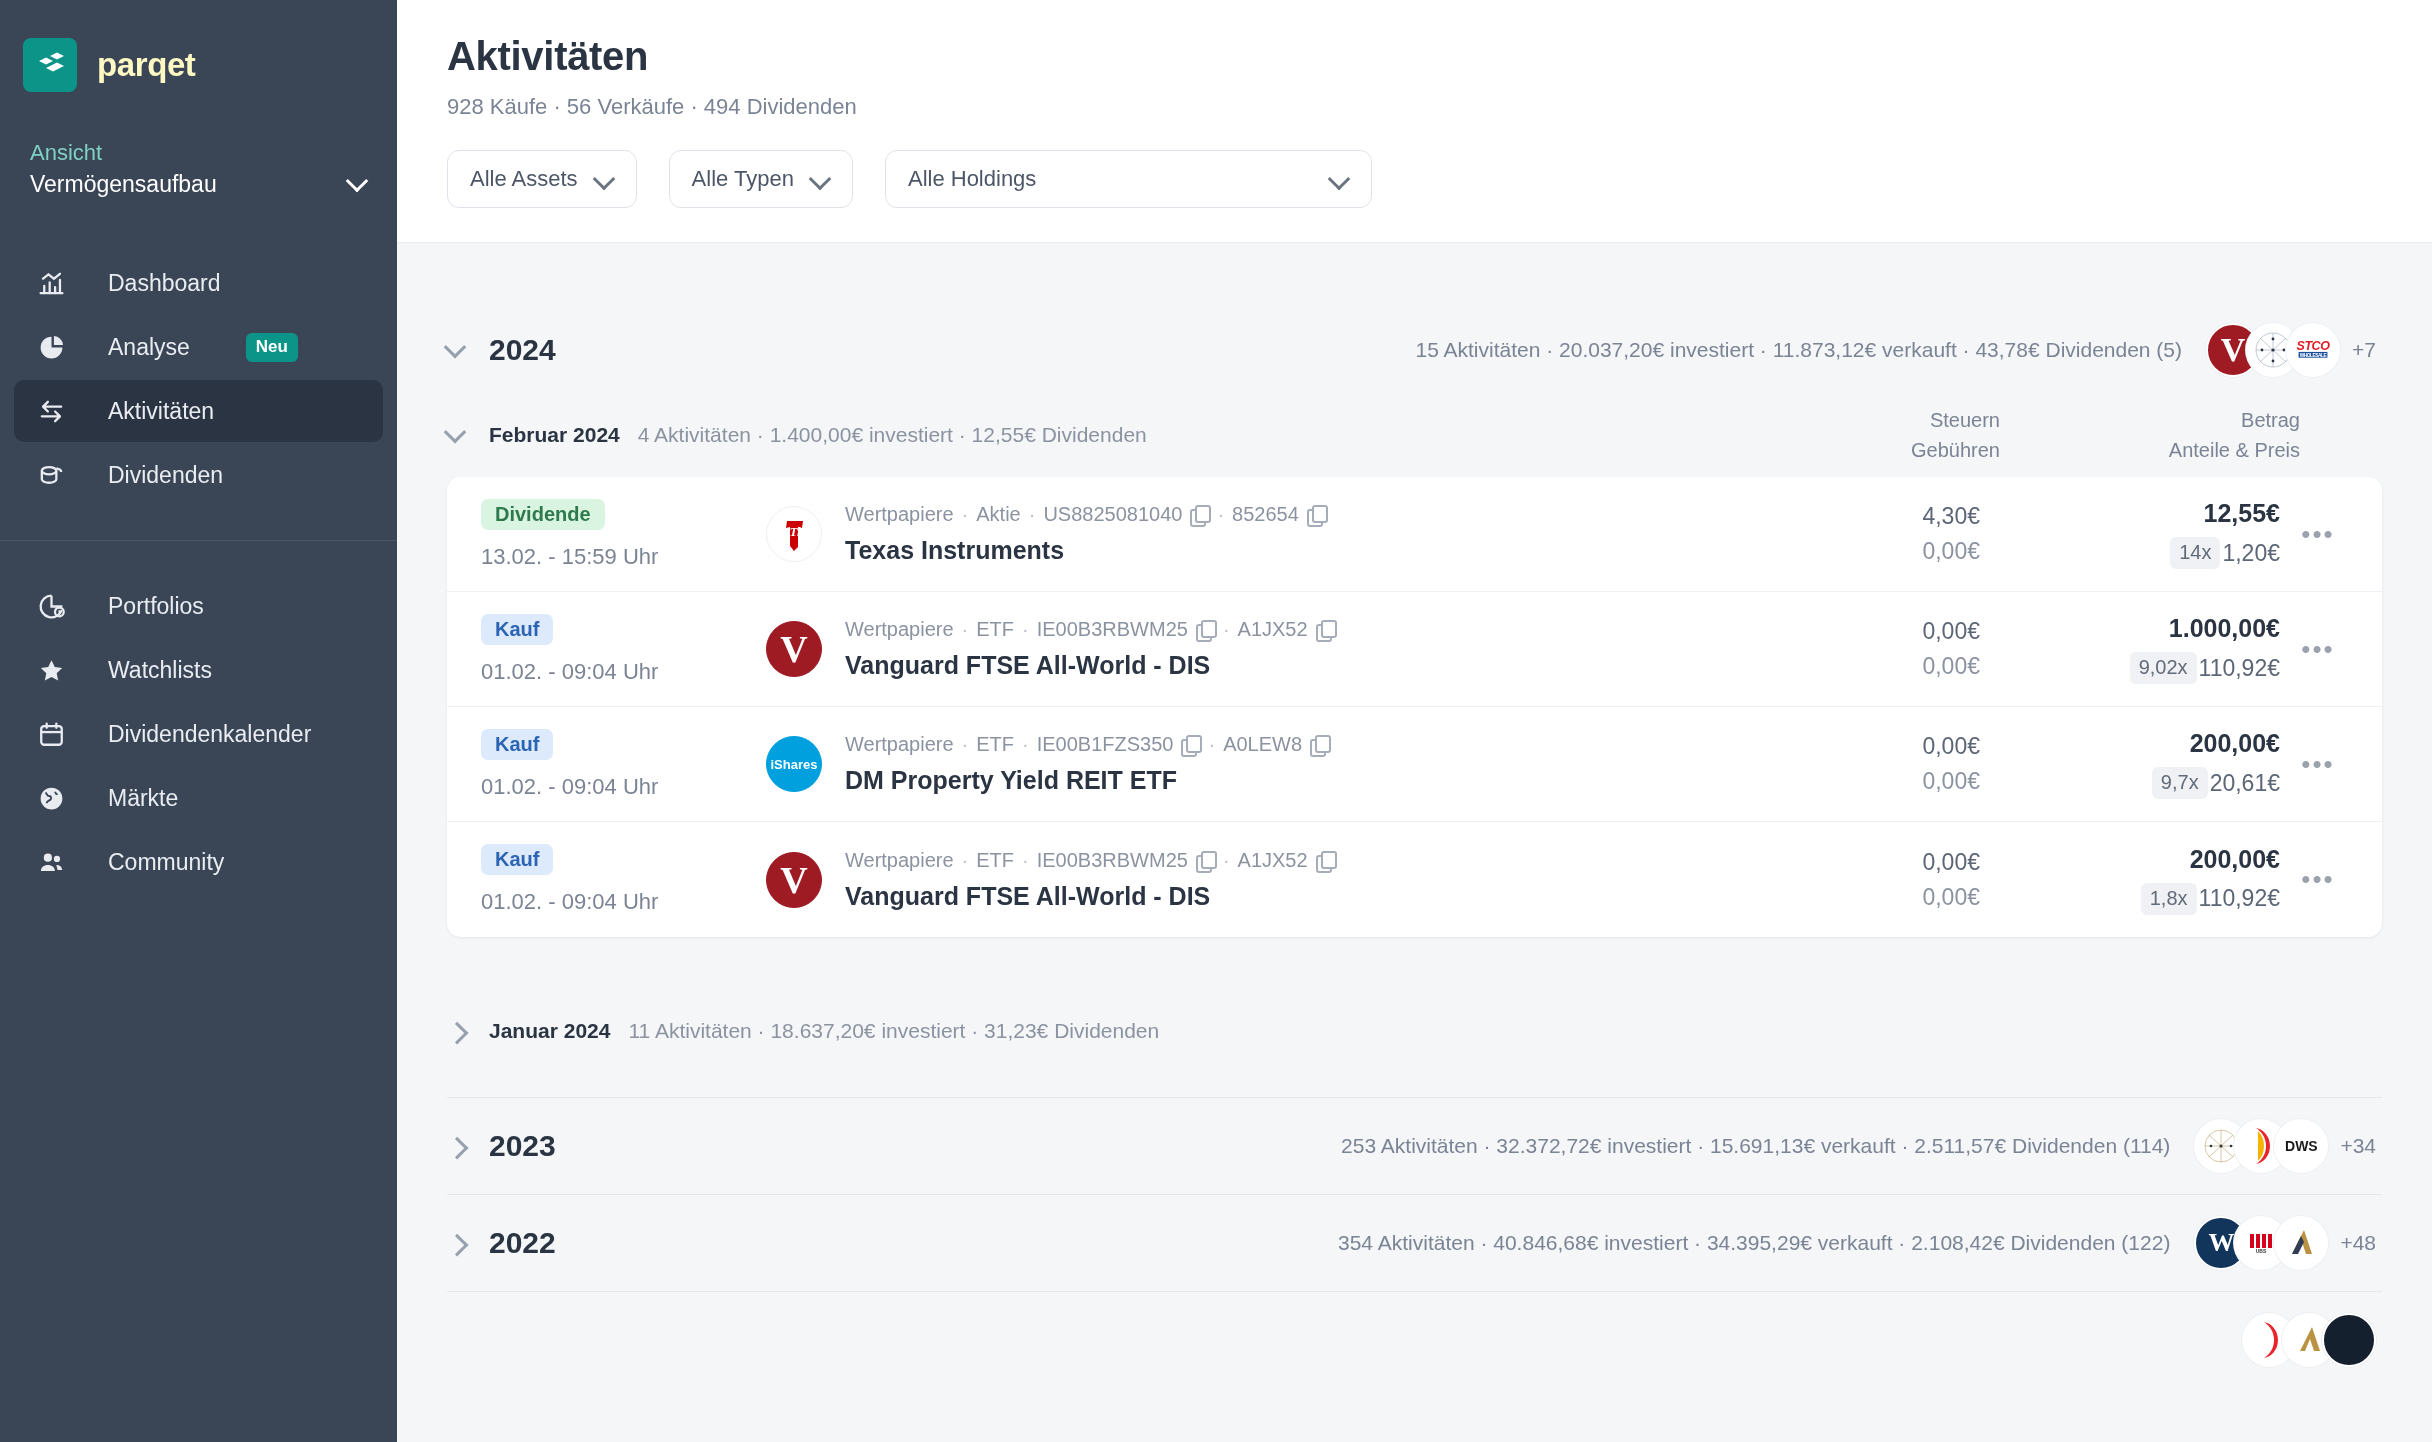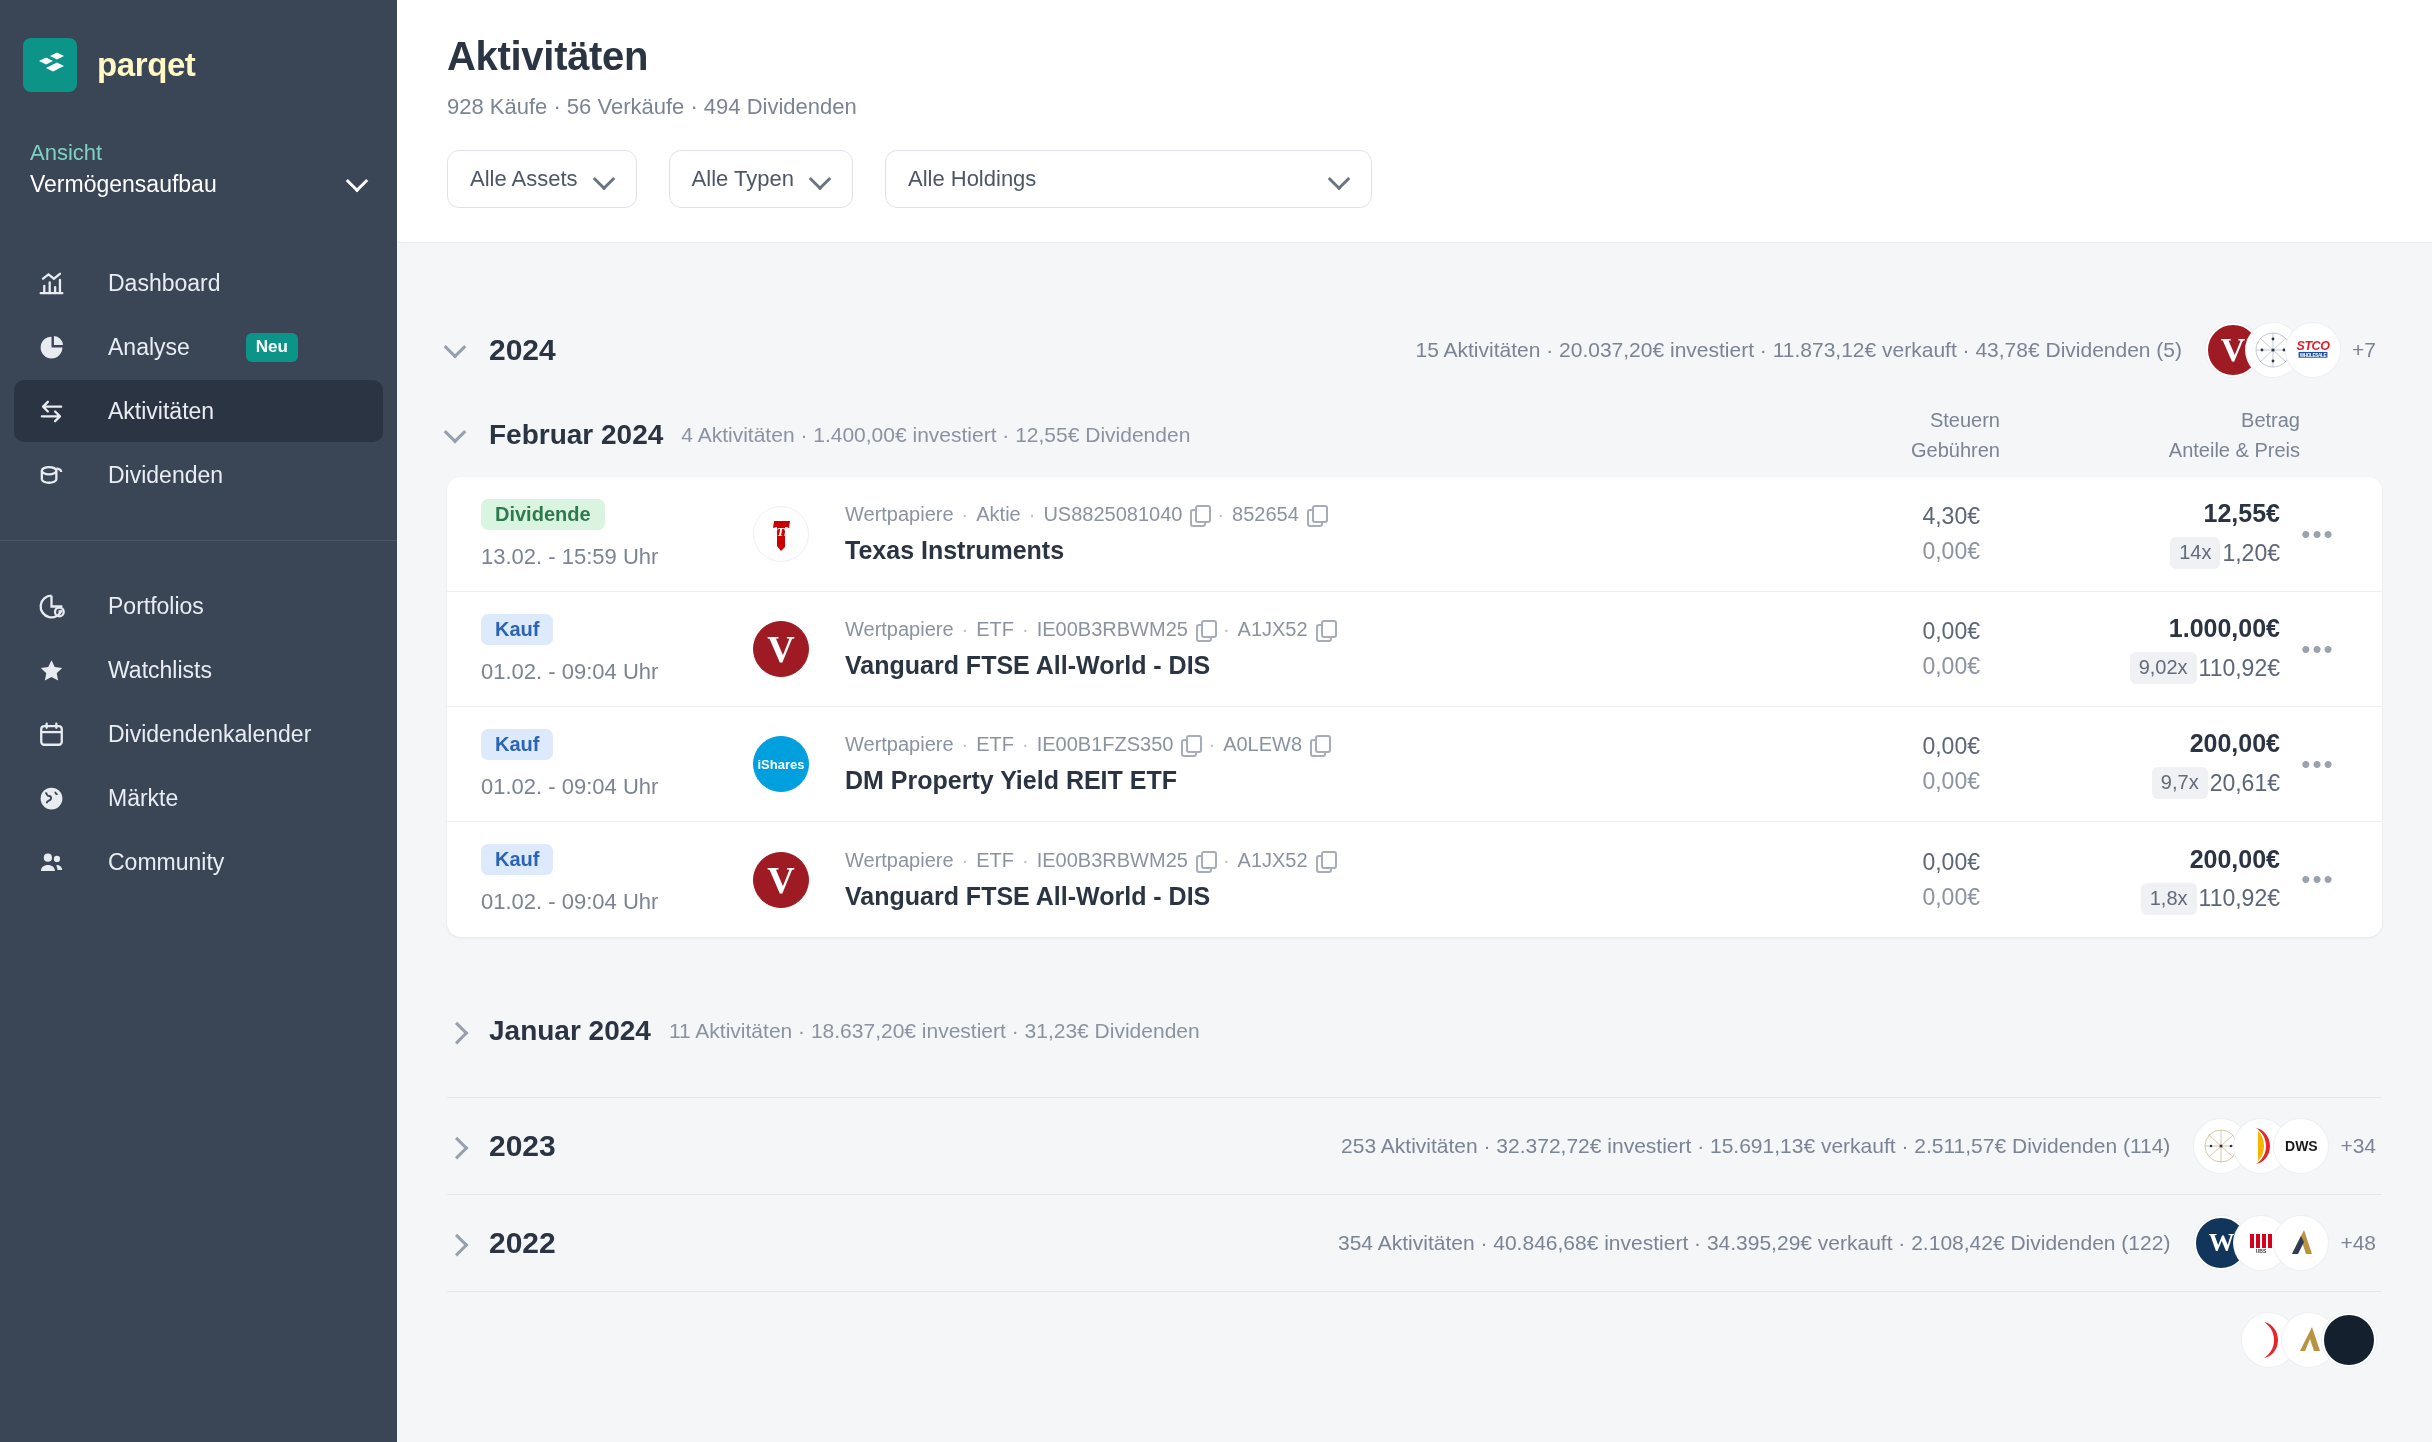--- a/index.html
+++ b/index.html
@@ -111,21 +111,21 @@
   .av-red { background:#fff; }
   .av-w { background: #12355b; color: #fff; font-size: 26px; font-weight: 700; font-family: "Liberation Serif", serif; }
   .av-ubs { background:#fff; color:#d6001c; font-size: 11px; font-weight:700; }
   .av-gold { background: #fff; }
 
   
   .month-row {
     display: flex; align-items: center; padding: 0 56px 0 50px; height: 72px;
     cursor: pointer;
   }
-  .month-label { font-size: 28px; font-weight: 700; color: #2b3442; margin-left: 8px; }
+  .month-label { font-size: 21px; font-weight: 700; color: #2b3442; margin-left: 8px; }
   .month-stats { margin-left: 18px; font-size: 21px; color: #8b93a1; }
   .col-heads { margin-left: auto; display: flex; align-items: flex-start; gap: 0; }
   .col-head {
     font-size: 20px; color: #7b8494; text-align: right; line-height: 30px;
   }
   .col-head-taxes { width: 230px; }
   .col-head-amount { width: 250px; margin-left: 50px; }
   .col-head-spacer { width: 76px; }
 
   
@@ -142,21 +142,21 @@
 
   .cell-type { width: 272px; flex: 0 0 272px; }
   .badge {
     display: inline-block; font-size: 20px; font-weight: 600;
     padding: 5px 14px 6px; border-radius: 7px; line-height: 1;
   }
   .badge-dividende { background: #d9f5e2; color: #2f7a4d; }
   .badge-kauf { background: #ddeafc; color: #2c64b4; }
   .cell-date { margin-top: 14px; font-size: 22px; color: #7b8494; }
 
-  .cell-logo { width: 82px; flex: 0 0 82px; display: flex; align-items: center; }
+  .cell-logo { width: 82px; flex: 0 0 82px; display: flex; align-items: center; justify-content: center; }
   .logo {
     width: 56px; height: 56px; border-radius: 50%; background: #fff;
     border: 1px solid #ececf0;
     display: flex; align-items: center; justify-content: center; overflow: hidden;
   }
   .logo-ti { border-color:#efefef; }
   .logo-vg { background: #9e1b24; border-color:#9e1b24; }
   .logo-vg .glyph { color: #fff; font-size: 38px; font-weight: 700; font-family: "Liberation Serif", serif; line-height: 1; }
   .logo-is { background: #00a0df; border-color: #00a0df; }
   .logo-is .glyph { color: #fff; font-size: 13px; font-weight: 700; }

